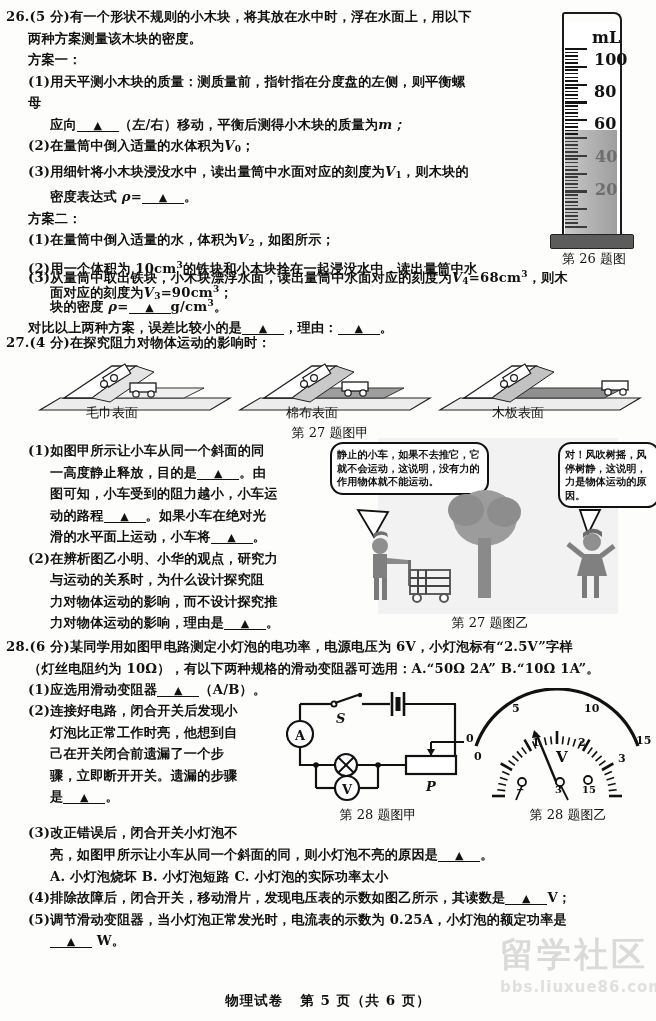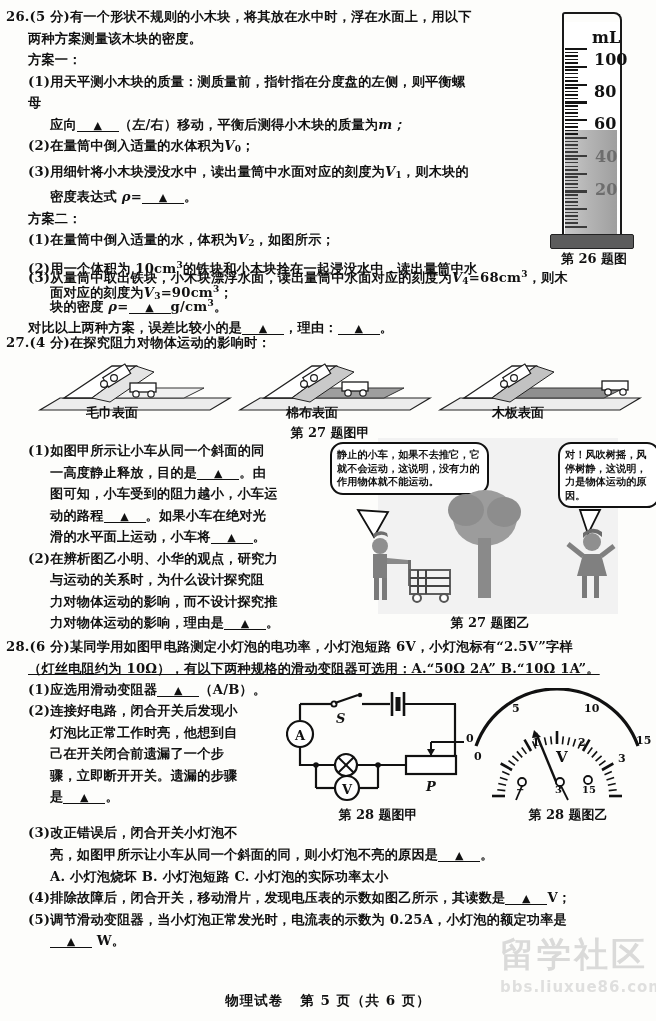--- a/index.html
+++ b/index.html
@@ -12,21 +12,21 @@
     position:relative;
   }
   .page{position:relative;width:656px;height:1021px;padding:0;box-sizing:border-box;}
   .txt{font-size:13.2px;line-height:21.5px;letter-spacing:0.2px;font-weight:700;}
   .blk{position:absolute;}
   .fill{display:inline-block;min-width:42px;border-bottom:1.4px solid #111;text-align:center;vertical-align:baseline;}
   .tri{font-size:11px;line-height:11px;}
   .sub{font-size:9px;vertical-align:-2px;}
   .sup{font-size:9px;vertical-align:5px;}
   .ital{font-style:italic;font-family:"DejaVu Serif","Liberation Serif",serif;}
-  .cap{font-size:13px;font-weight:700;text-align:center;}
+  .cap{font-size:13px;font-weight:400;text-align:center;}
   .footer{position:absolute;left:0;width:656px;text-align:center;font-size:13.5px;font-weight:700;letter-spacing:1px;}
   
   .cyl-wrap{position:absolute;}
   .cyl-body{position:absolute;border:2.2px solid #1a1a1a;border-top:none;background:#fff;}
   .cyl-water{position:absolute;background:linear-gradient(90deg,#c9c9c9,#b4b4b4 45%,#9f9f9f);}
   .cyl-base{position:absolute;background:#5c5c5c;border:1.5px solid #222;}
   .tick{position:absolute;background:#151515;height:1.6px;}
   .cyl-lbl{position:absolute;font-weight:800;font-size:16px;font-family:"DejaVu Serif",serif;}
   .cyl-lbl.dim{color:#6d6d6d;}
   .spout{position:absolute;border:2.2px solid #1a1a1a;border-bottom:none;border-radius:3px 8px 0 0;}
@@ -272,23 +272,23 @@
       <path d="M253,118 L238,106" stroke="#808080" stroke-width="5"></path>
       <path d="M271,118 L284,108" stroke="#808080" stroke-width="5"></path>
       <rect x="252" y="138" width="5" height="22" fill="#7a7a7a"></rect>
       <rect x="264" y="138" width="5" height="22" fill="#7a7a7a"></rect>
     </svg>
     <div class="cap" style="position:absolute;left:60px;top:176px;width:200px;">第 27 题图乙</div>
   </div>
 
   <div class="blk txt" style="left:6px;top:636px;width:650px;">
     <div>
-      <span>28.</span><span>(6 分)</span><span>某同学用如图甲电路测定小灯泡的电功率，小灯泡短路 6V，小灯泡标有“2.5V”字样</span>
-    </div>
-    <div style="padding-left:22px;text-decoration:underline;">（灯丝电阻约为 10Ω），有以下两种规格的滑动变阻器可选用：A.“50Ω 2A”  B.“10Ω 1A”。</div>
+      <span>28.</span><span>(6 分)</span><span>某同学用如图甲电路测定小灯泡的电功率，电源电压为 6V，小灯泡标有“2.5V”字样</span>
+    </div>
+    <div style="padding-left:22px;">（灯丝电阻约为 10Ω），有以下两种规格的滑动变阻器可选用：A.“50Ω 2A”  B.“10Ω 1A”。</div>
     <div style="padding-left:22px;">
       <span>(1)应选用滑动变阻器</span><span class="fill tri">▲</span><span>（A/B）。</span>
     </div>
   </div>
 
   <div class="blk txt" style="left:6px;top:700px;width:300px;">
     <div style="padding-left:22px;">(2)连接好电路，闭合开关后发现小</div>
     <div style="padding-left:44px;">灯泡比正常工作时亮，他想到自</div>
     <div style="padding-left:44px;">己在开关闭合前遗漏了一个步</div>
     <div style="padding-left:44px;">骤，立即断开开关。遗漏的步骤</div>

